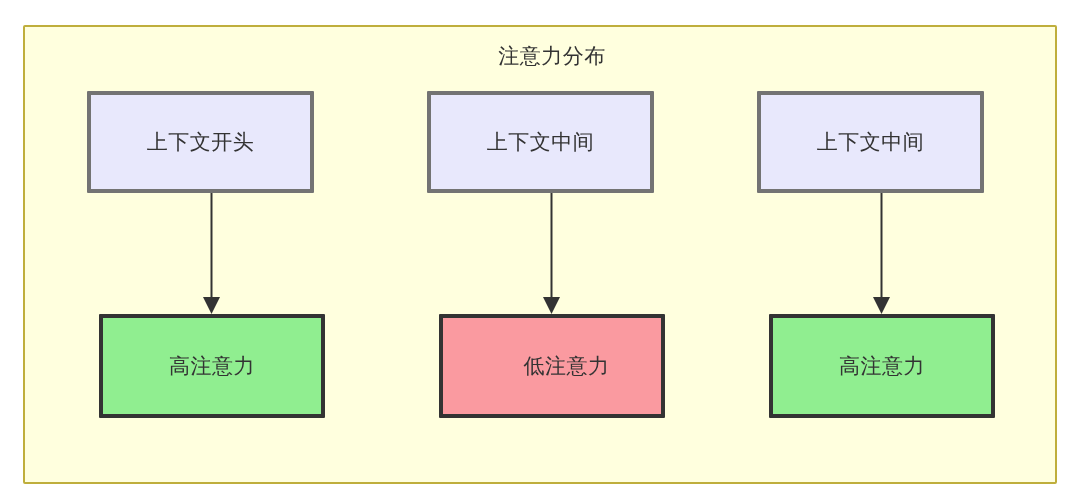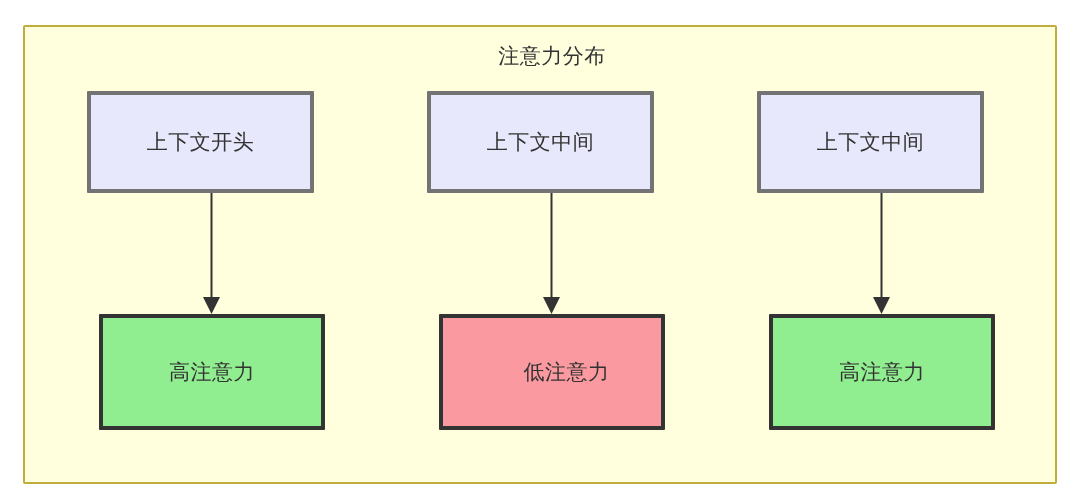--- a/index.html
+++ b/index.html
@@ -61,21 +61,21 @@
 
   .node.source {
     width: 227px;
     height: 102px;
     background: #e8e8fc;
     border: 4px solid #737373;
   }
 
   .node.result {
     width: 226px;
-    height: 116px;
+    height: 104px;
     border: 4px solid #333333;
   }
 
   .node.result.high {
     background: #90ee90;
   }
 
   .node.result.low {
     background: #fa9aa0;
   }

